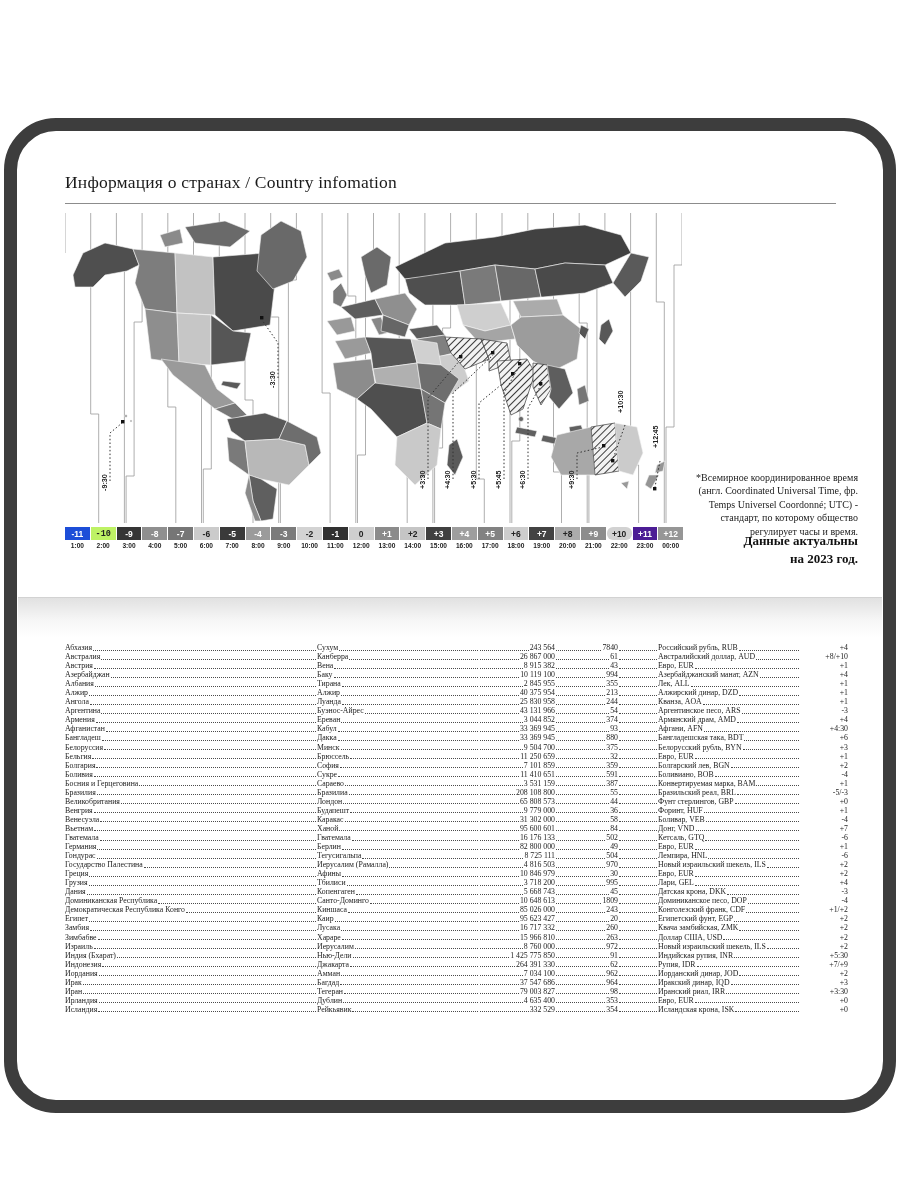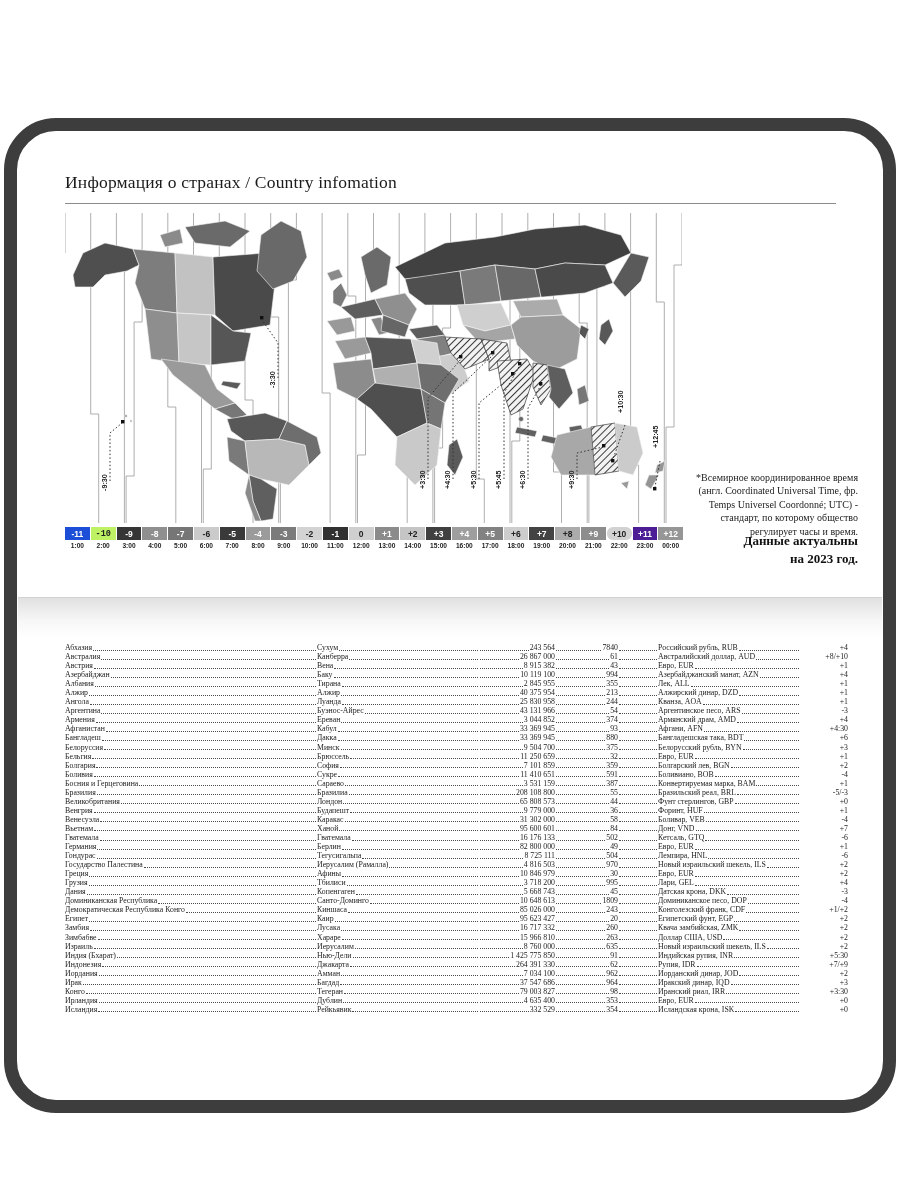--- a/index.html
+++ b/index.html
@@ -1188,21 +1188,21 @@
         <div class="c c-capital">
           <span>Иерусалим</span>
           <span class="ldr"></span>
         </div>
         <div class="c c-pop">
           <span class="ldr"></span>
           <span>8 760 000</span>
         </div>
         <div class="c c-code">
           <span class="ldr"></span>
-          <span>635</span>
+          <span>972</span>
         </div>
         <div class="c c-gap">
           <span class="ldr"></span>
         </div>
         <div class="c c-cur">
           <span>Новый израильский шекель, ILS</span>
           <span class="ldr"></span>
         </div>
         <div class="c c-utc">
           <span>+2</span>
@@ -1315,21 +1315,21 @@
         <div class="c c-cur">
           <span>Иракский динар, IQD</span>
           <span class="ldr"></span>
         </div>
         <div class="c c-utc">
           <span>+3</span>
         </div>
       </div>
       <div class="t-row">
         <div class="c c-country">
-          <span>Конго</span>
+          <span>Иран</span>
           <span class="ldr"></span>
         </div>
         <div class="c c-capital">
           <span>Тегеран</span>
           <span class="ldr"></span>
         </div>
         <div class="c c-pop">
           <span class="ldr"></span>
           <span>79 003 827</span>
         </div>

